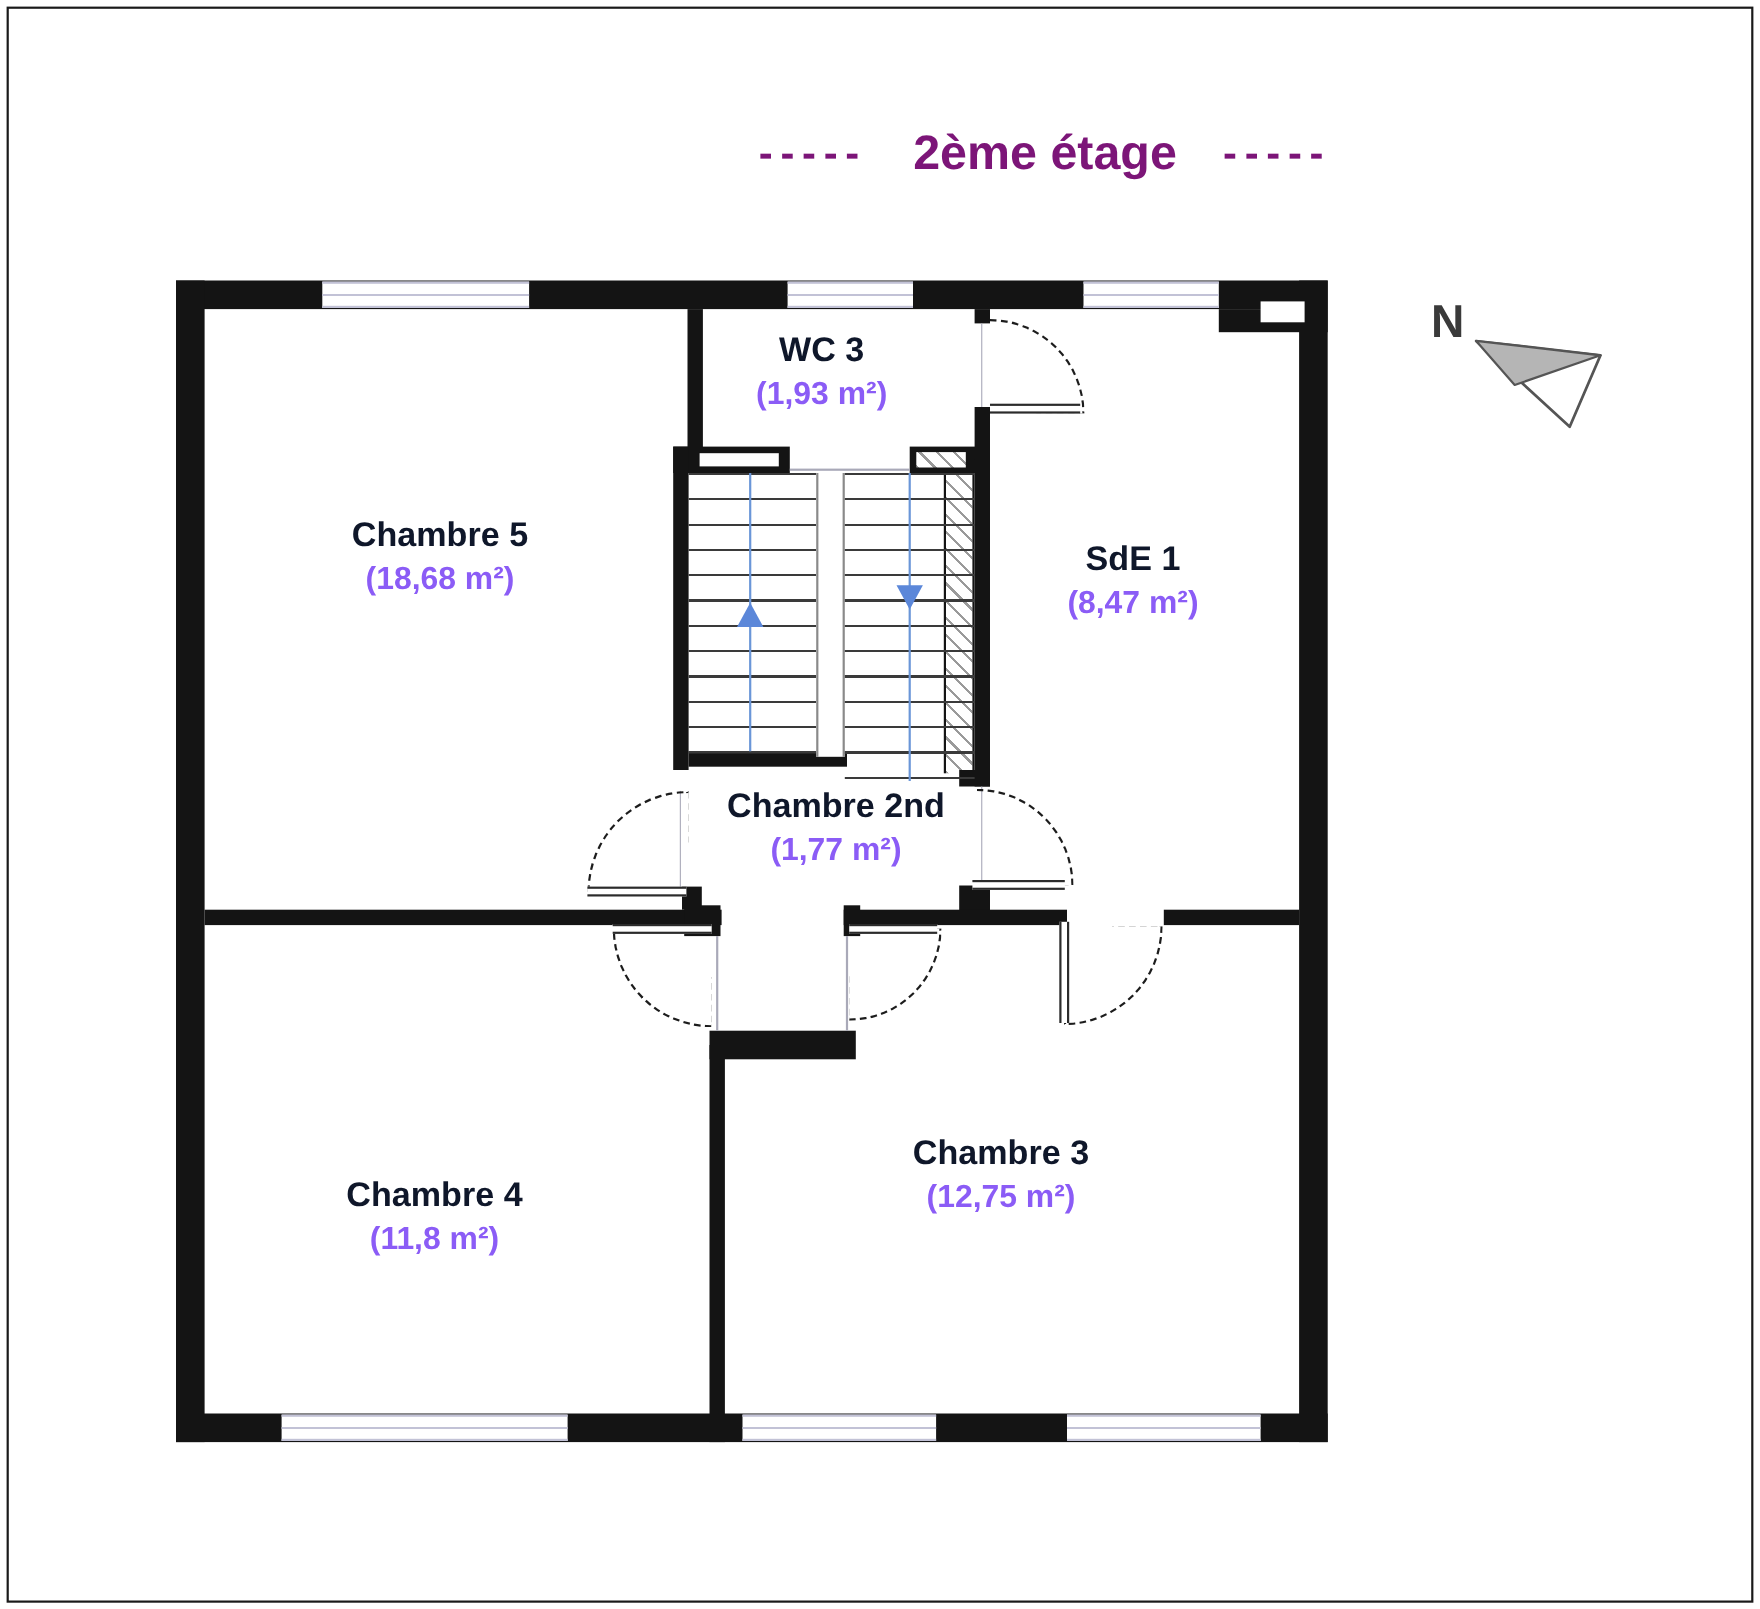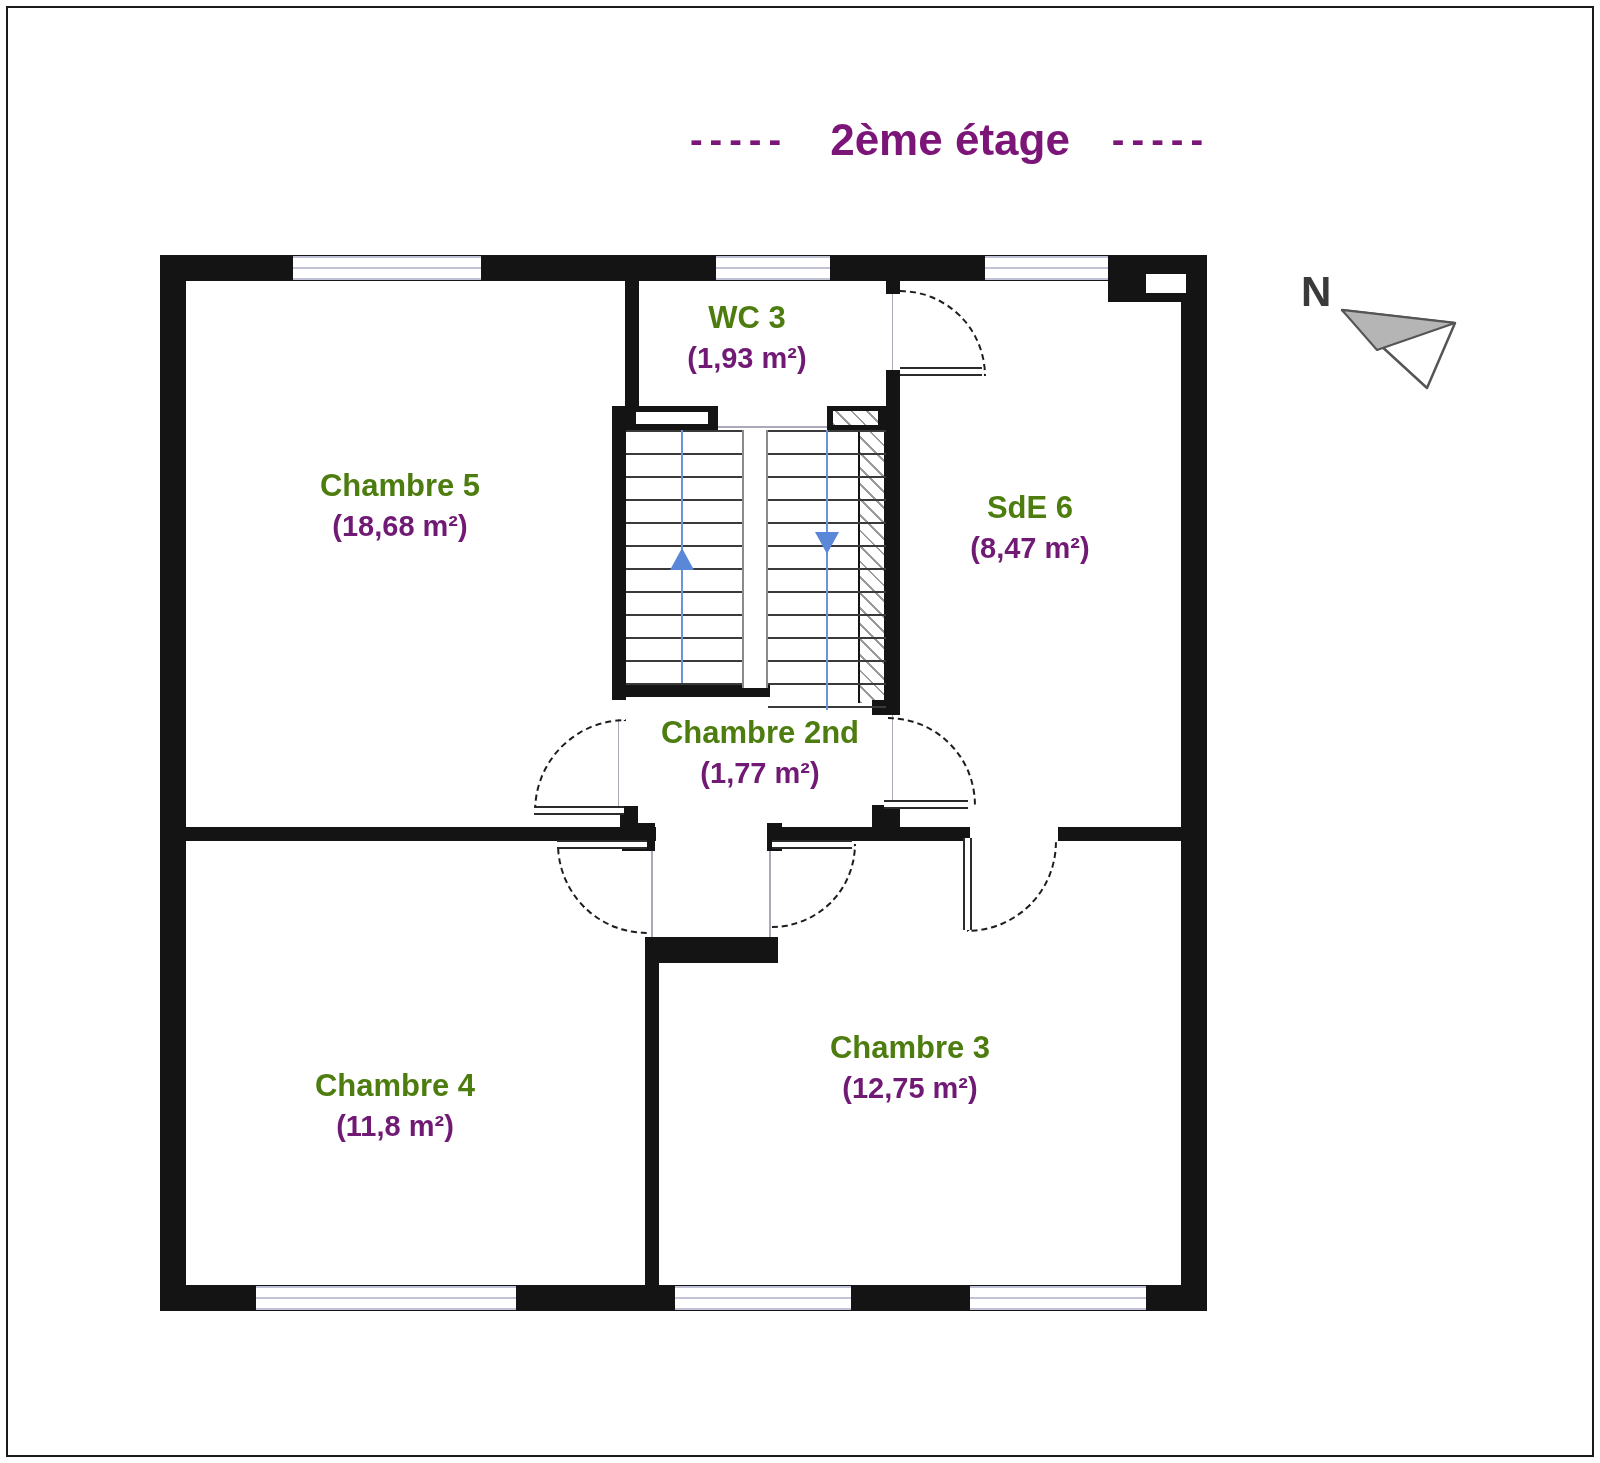--- a/index.html
+++ b/index.html
@@ -26,22 +26,22 @@
   .arc.se{border-bottom:2px dashed #1c1c1c;border-right:2px dashed #1c1c1c;border-bottom-right-radius:100%;}
   .treads{position:absolute;background:repeating-linear-gradient(to bottom,#3a3a3a 0 2px,transparent 2px 23px);}
   .stringer{position:absolute;background:#fff;border-left:2px solid #8a8a8a;border-right:2px solid #8a8a8a;box-sizing:border-box;}
   .blueline{position:absolute;width:2px;background:#6a96d8;}
   .tri-up{position:absolute;width:0;height:0;border-left:12px solid transparent;
           border-right:12px solid transparent;border-bottom:22px solid #5b87d9;}
   .tri-down{position:absolute;width:0;height:0;border-left:12px solid transparent;
           border-right:12px solid transparent;border-top:22px solid #5b87d9;}
   .thin{position:absolute;background:#a9a9b8;}
   .room-label{position:absolute;text-align:center;}
-  .room-name{font-size:31px;font-weight:bold;color:#4d7c0f;line-height:40px;}
-  .room-area{font-size:29px;font-weight:bold;color:#701a75;line-height:40px;}
+  .room-name{font-size:31px;font-weight:bold;color:#0f172a;line-height:40px;}
+  .room-area{font-size:29px;font-weight:bold;color:#8b5cf6;line-height:40px;}
   .title{position:absolute;left:700px;top:115px;width:500px;display:flex;align-items:center;
          justify-content:center;gap:42px;color:#7c1578;}
   .title .dashes{font-size:38px;font-weight:bold;letter-spacing:7px;white-space:nowrap;}
   .title .floor{font-size:44px;font-weight:bold;white-space:nowrap;}
   .compass{position:absolute;left:1295px;top:258px;}
 </style>
 </head>
 <body>
 
 <div class="canvas">
@@ -134,21 +134,21 @@
     <div class="room-name">Chambre 5</div>
     <div class="room-area">(18,68 m²)</div>
   </div>
 
   <div class="room-label" style="left:632px;top:298px;width:230px;">
     <div class="room-name">WC 3</div>
     <div class="room-area">(1,93 m²)</div>
   </div>
 
   <div class="room-label" style="left:905px;top:488px;width:250px;">
-    <div class="room-name">SdE 6</div>
+    <div class="room-name">SdE 1</div>
     <div class="room-area">(8,47 m²)</div>
   </div>
 
   <div class="room-label" style="left:640px;top:713px;width:240px;">
     <div class="room-name">Chambre 2nd</div>
     <div class="room-area">(1,77 m²)</div>
   </div>
 
 
   <div class="room-label" style="left:245px;top:1030px;width:300px;margin-top:36px;">

